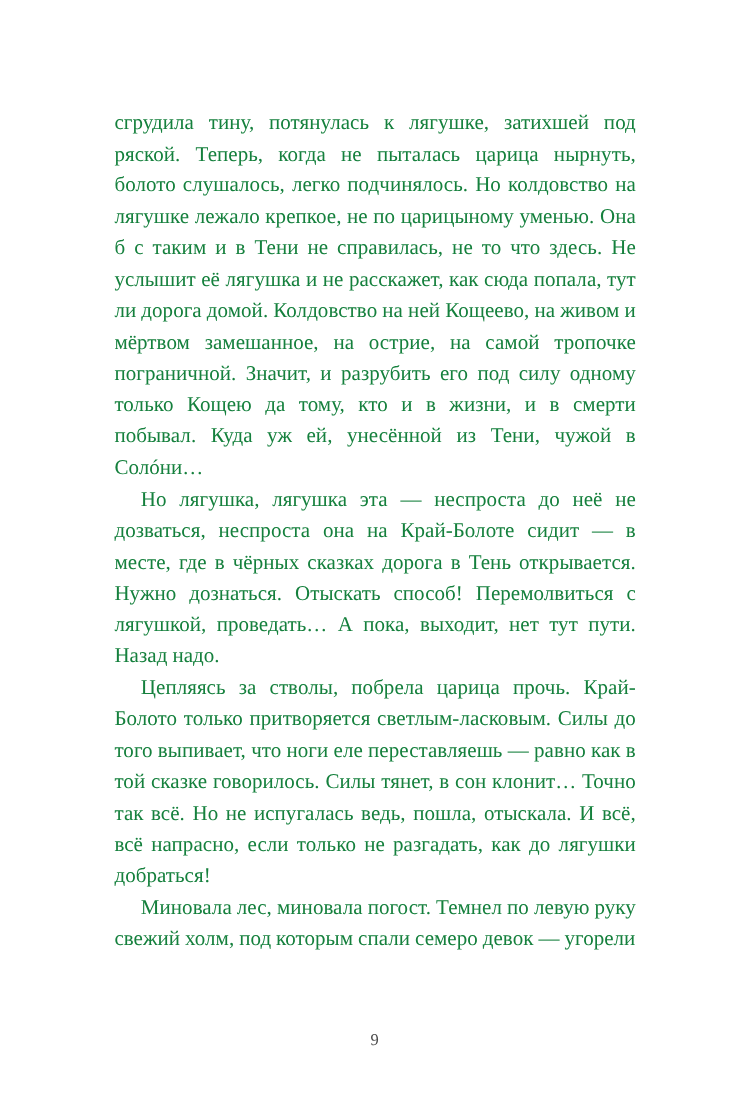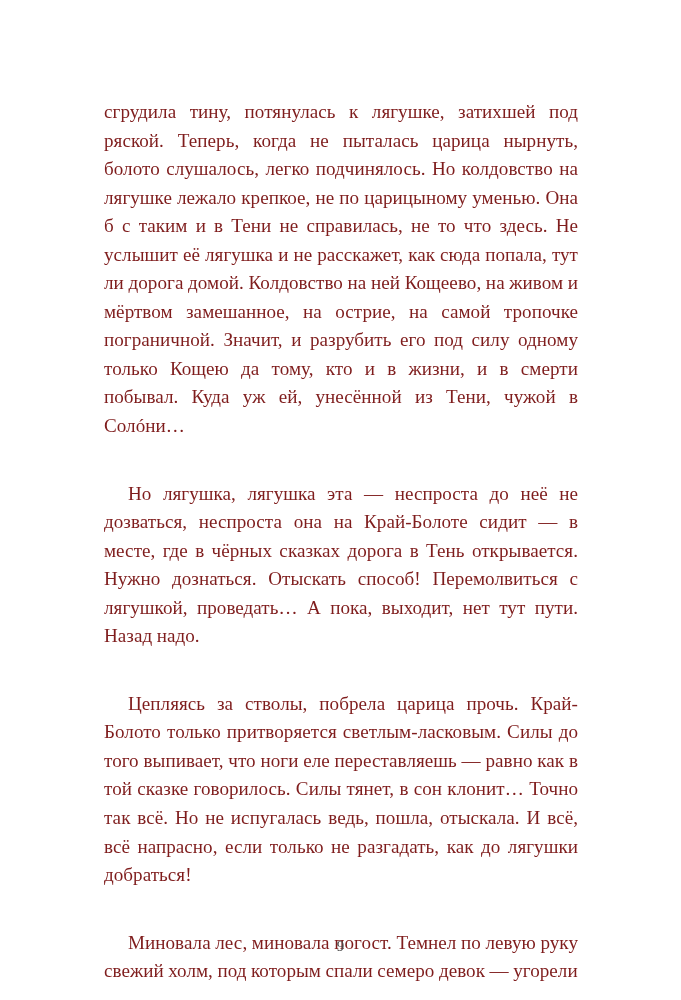--- a/index.html
+++ b/index.html
@@ -23,31 +23,30 @@
     position: absolute;
     left: 104px;
     top: 98px;
     width: 474px;
   }
 
   .para {
     margin: 0;
     font-size: 19.1px;
     line-height: 28.55px;
-    color: #7f1d1d;
+    color: #15803d;
     text-align: justify;
     text-align-last: left;
     word-spacing: -0.3px;
     letter-spacing: 0.04px;
     -webkit-font-smoothing: antialiased;
   }
 
   .para + .para {
     text-indent: 24px;
-    margin-top: 39px;
   }
 
   
   .para.continuation {
     text-indent: 0;
   }
 
   .folio {
     position: absolute;
     left: 0;

